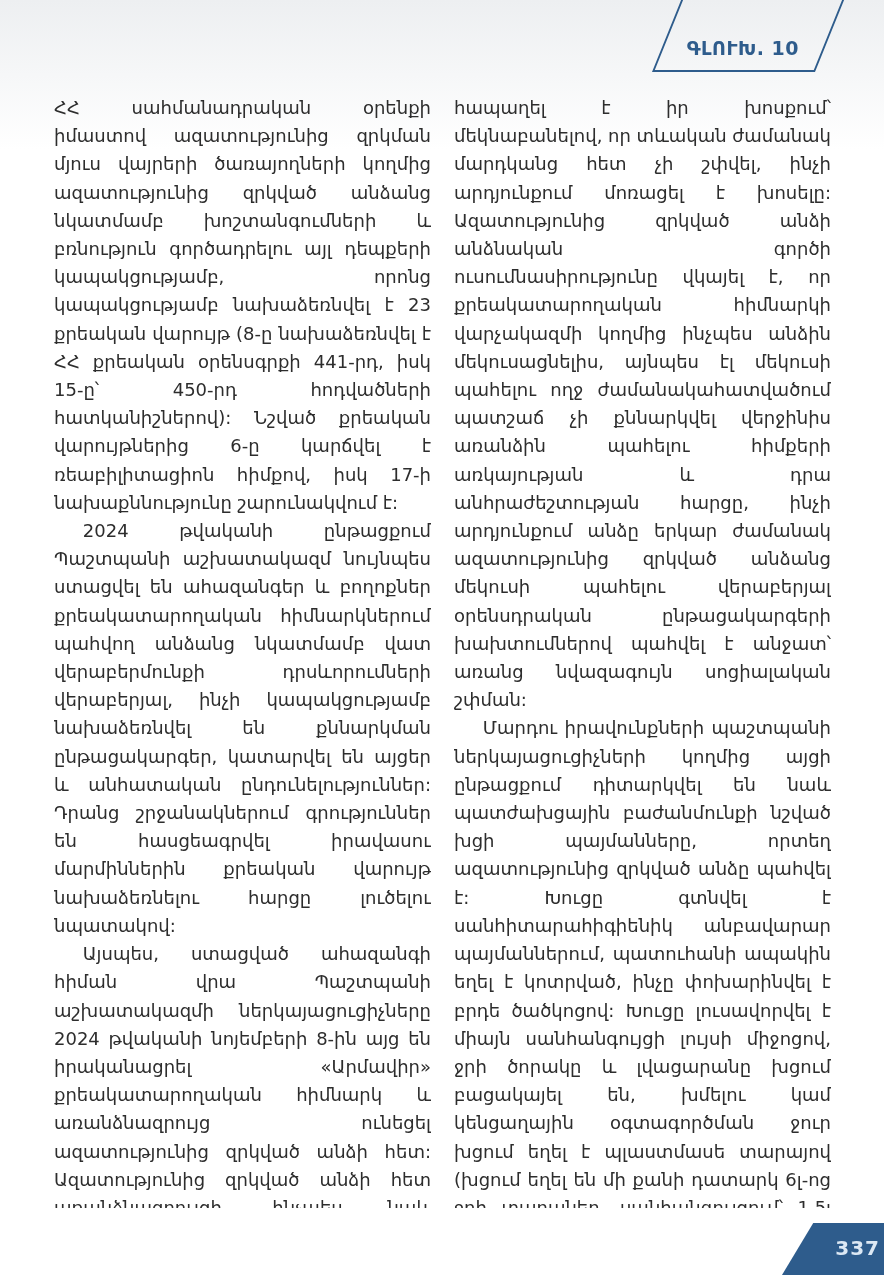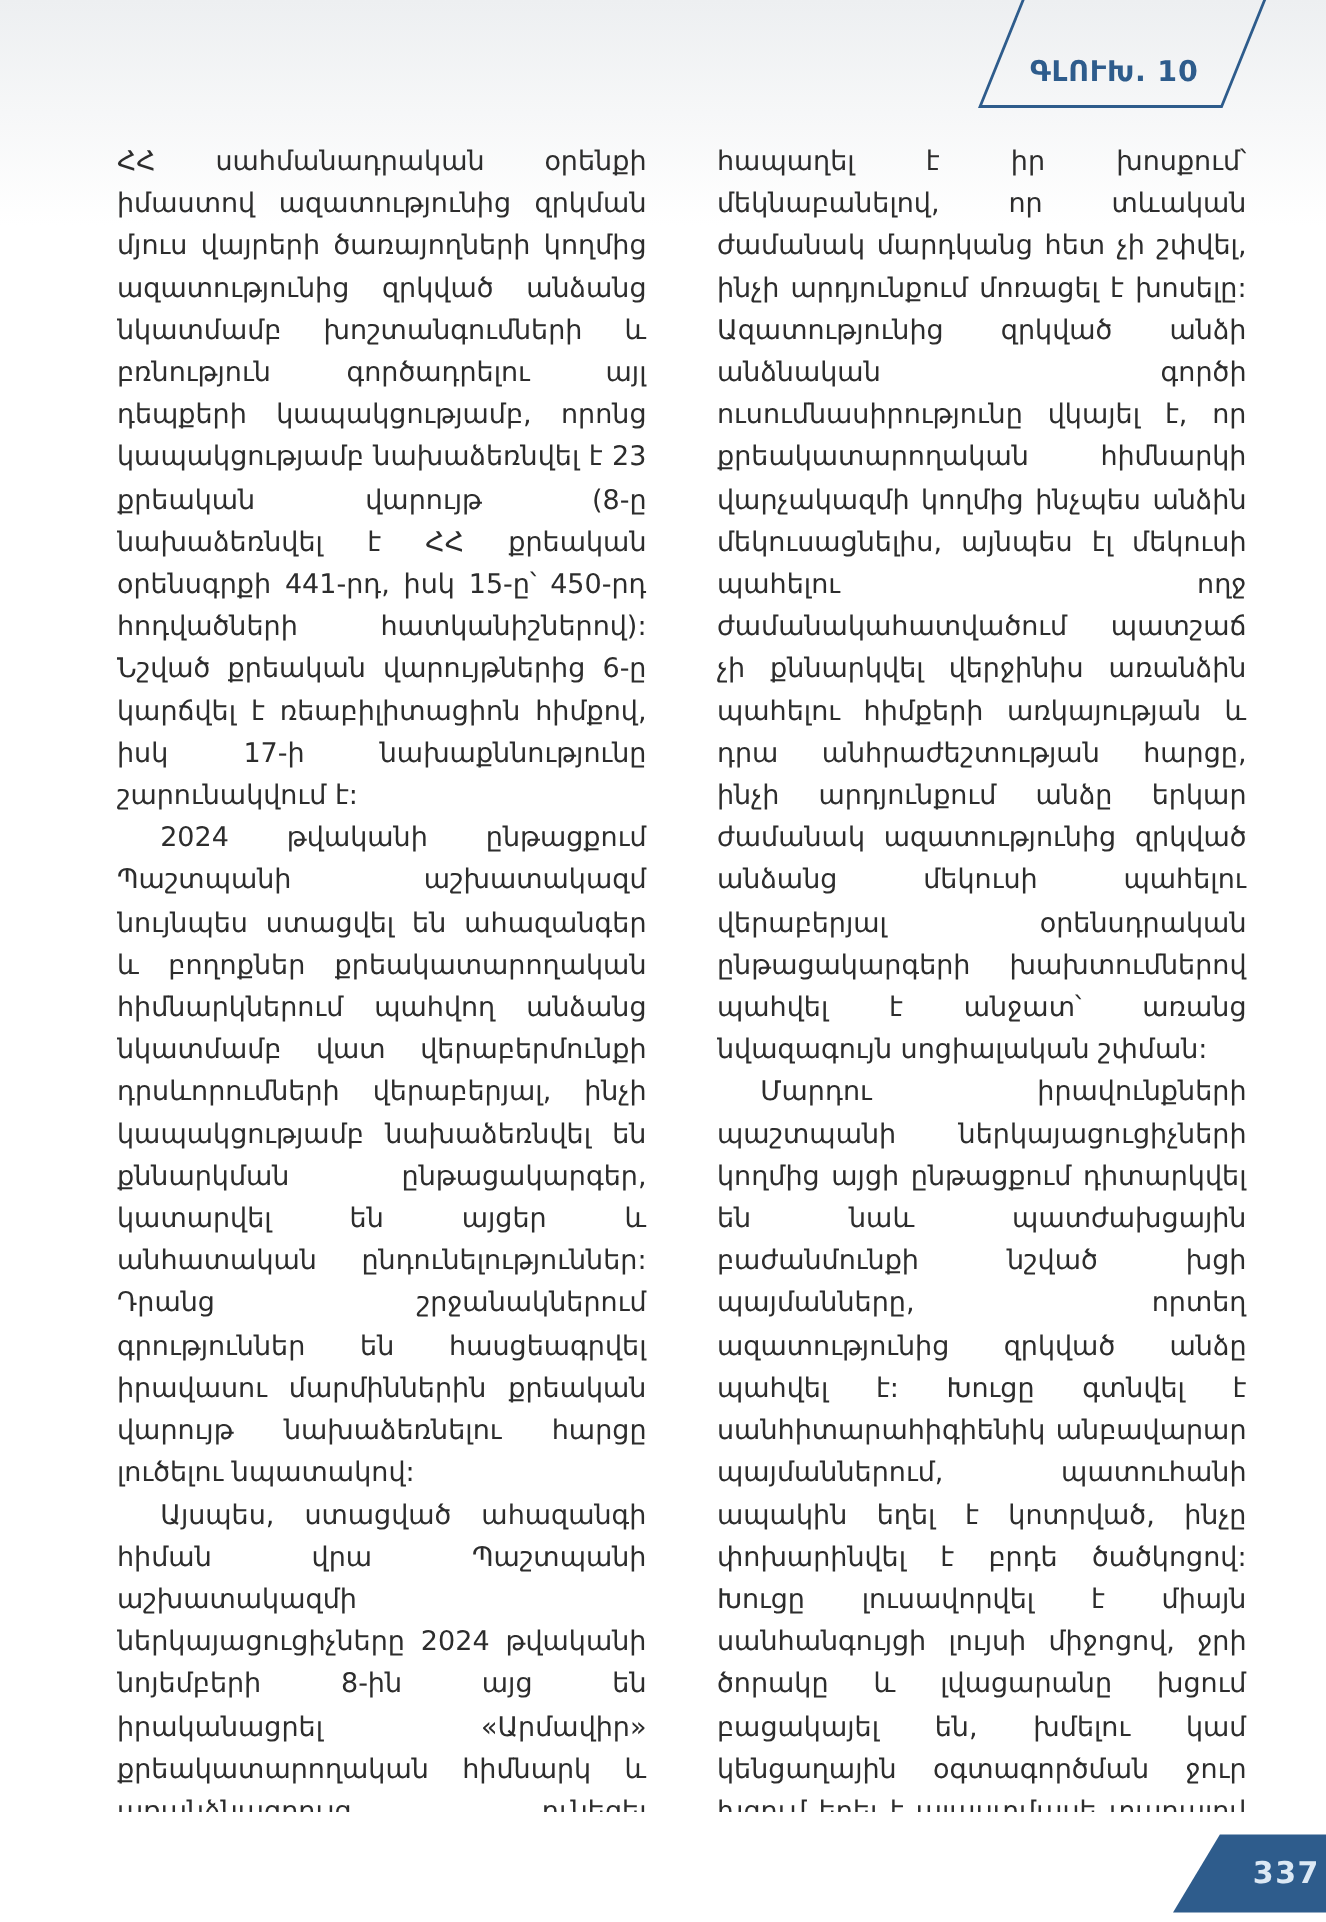--- a/index.html
+++ b/index.html
@@ -37,21 +37,21 @@
   }
   
   .columns{
     position:absolute;top:94px;left:54px;width:777px;
     display:flex;gap:23px;
     color:var(--text);
     font-size:18px;line-height:28.2px;
     text-align:justify;
     hyphens:auto;-webkit-hyphens:auto;
   }
-  .col{width:377px;height:1114px;overflow:hidden;margin-left:24px;}
+  .col{width:377px;height:1114px;overflow:hidden;}
   .col p{margin:0;text-indent:1.6em;}
   .col p.cont{text-indent:0;}
   
   .page-tab{
     position:absolute;top:1223px;left:782px;width:190px;height:52px;
     background:var(--accent);
     transform:skewX(-31deg);transform-origin:bottom left;
   }
   .page-tab .num{
     position:absolute;left:37px;top:13px;

